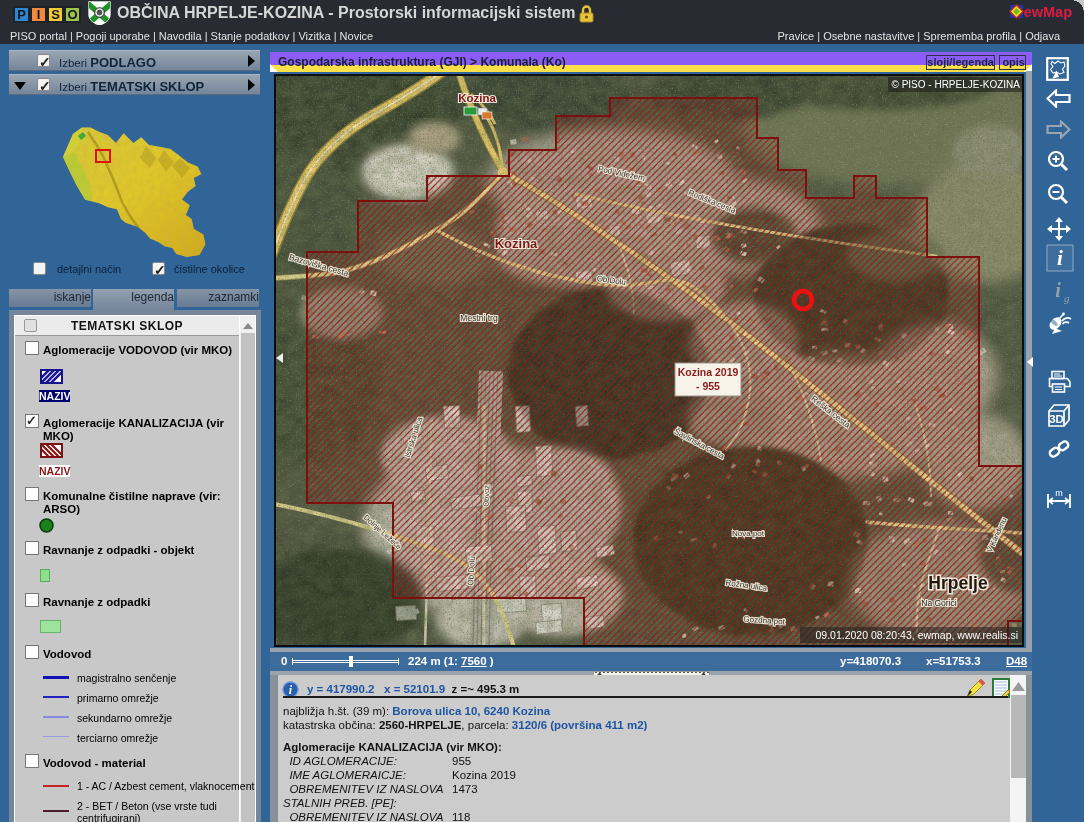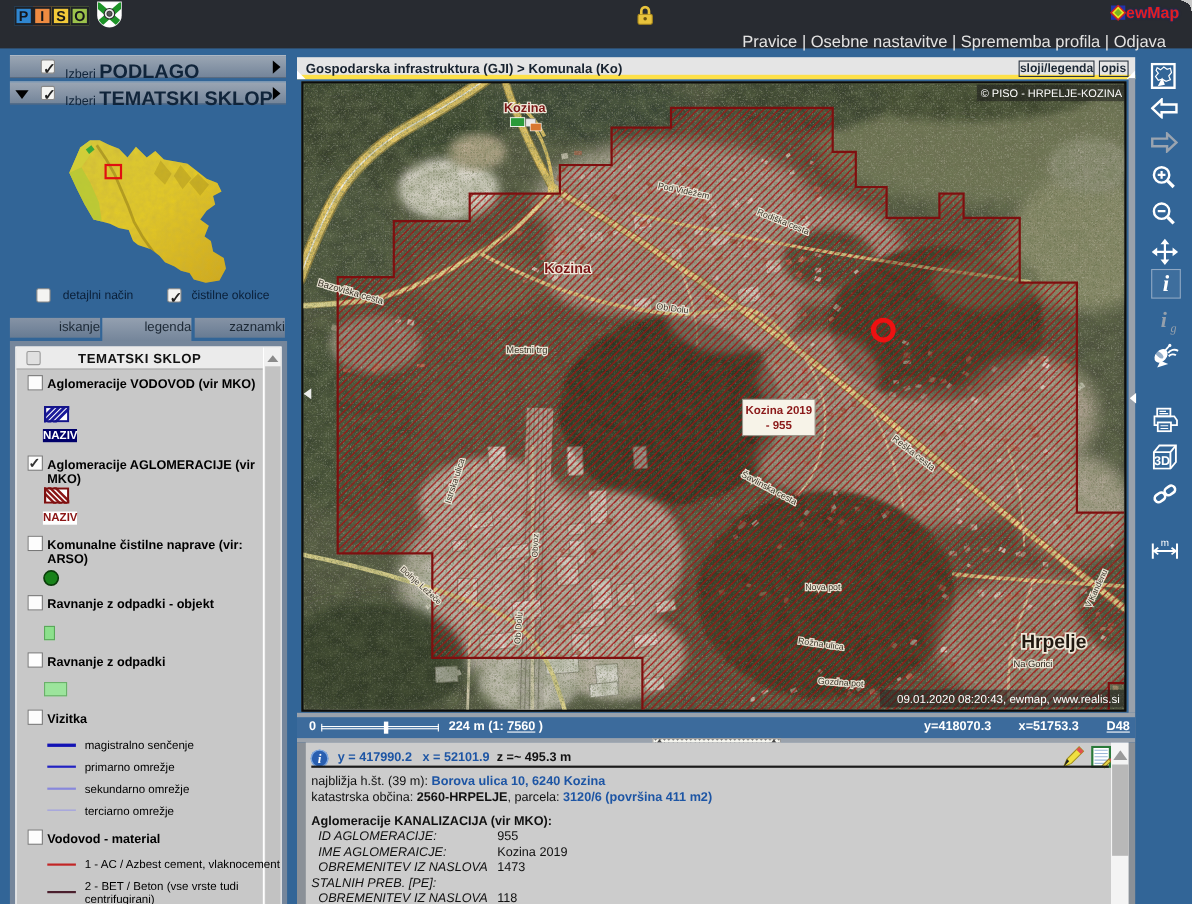--- a/index.html
+++ b/index.html
@@ -1,44 +1,44 @@
 <!DOCTYPE html>
 <html><head><meta charset="utf-8"><style>
 *{margin:0;padding:0;box-sizing:border-box}
 html,body{width:1084px;height:822px;overflow:hidden;background:#326597;font-family:"Liberation Sans",sans-serif}
 #hdr{position:absolute;left:0;top:0;width:1084px;height:44px;background:#282b31}
 .tile{position:absolute;top:6px;width:17px;height:17px;border:2px solid #1e2126;text-align:center;font-weight:bold;font-size:13px;line-height:13px;color:#14161a}
 #ttl{position:absolute;left:117px;top:4px;color:#d6d6d6;font-size:16px;font-weight:bold;letter-spacing:0px}
 #mnuL{position:absolute;left:10px;top:30px;color:#e3e3e3;font-size:11px}
-#mnuR{position:absolute;right:24px;top:30px;color:#e3e3e3;font-size:15px}
+#mnuR{position:absolute;right:24px;top:30px;color:#e3e3e3;font-size:11px}
 #corner{position:absolute;right:0;top:0;width:10px;height:10px;background:radial-gradient(circle at 0 10px,transparent 9px,#c8c8c8 9px)}
 #sidebar{position:absolute;left:0;top:44px;width:268px;height:778px}
 .sbar{position:absolute;left:9px;width:251px;height:21px;background:linear-gradient(#9aa5b3,#74859a);border-top:1px solid #aeb8c4;border-bottom:1px solid #5a6b80;color:#10243a;font-size:11.5px}
 .sbar .izb{position:absolute;left:50px;top:4px}
-.sbar b{font-size:18px}
+.sbar b{font-size:13px}
 .cb{position:absolute;width:13px;height:13px;background:#f4f4f2;border:1px solid #888;border-radius:2px}
 .arr{position:absolute;right:5px;top:4px;width:0;height:0;border-left:7px solid #000;border-top:6px solid transparent;border-bottom:6px solid transparent}
 .tri-d{position:absolute;left:5px;top:7px;width:0;height:0;border-top:8px solid #000;border-left:6px solid transparent;border-right:6px solid transparent}
 .tri-u{position:absolute;left:5px;top:6px;width:0;height:0;border-bottom:8px solid #000;border-left:6px solid transparent;border-right:6px solid transparent}
 .ck{position:absolute;font-size:14px;font-weight:bold;color:#222;line-height:10px}
 #minimap{position:absolute;left:60px;top:80px}
 #cbrow{position:absolute;left:0;top:217px;width:268px;height:16px;color:#0a1f38;font-size:11px}
 .tab{position:absolute;top:245px;height:18px;background:linear-gradient(#8693a5,#677b93);color:#1c2835;font-size:12px;text-align:right;line-height:17px}
 #legend{position:absolute;left:9px;top:266px;width:252px;height:522px;background:#75869b;padding:5px}
 #leginner{position:absolute;left:5px;top:5px;width:242px;height:514px;background:#c8c8c8;border:1px solid #fff}
 #legHead{position:absolute;left:0;top:0;width:224px;height:20px;background:#ebebeb;border-bottom:1px solid #9a9a9a;font-weight:bold;font-size:12px;color:#111;text-align:center;line-height:20px;letter-spacing:0.5px}
 #legscroll{position:absolute;right:0;top:0;width:16px;height:512px;background:#f0f0f0;border-left:1px solid #fff}
 #legthumb{position:absolute;left:1px;top:17px;width:14px;height:495px;background:#c2c2c2}
 .lcb{position:absolute;left:10px;width:14px;height:14px;background:#fdfdfd;border:1px solid #777}
 .llab{position:absolute;left:32px;top:0px;font-size:11.5px;font-weight:bold;width:196px;line-height:13px}
 .lline{position:absolute;left:28px;width:26px}
 .ltext{position:absolute;left:62px;font-size:10.5px;width:175px;line-height:12px}
 #mapsec{position:absolute;left:270px;top:52px;width:762px}
-#mtitle{position:absolute;left:0;top:0;width:762px;height:20px;background:#e5e5e5;border-bottom:4px solid #fde047;color:#16212e;font-size:12px;font-weight:bold}
-.mbtn{position:absolute;top:3px;height:15px;border:1px solid #2a3440;color:#1c2835;font-size:11px;font-weight:bold;text-align:center;line-height:13px}
+#mtitle{position:absolute;left:0;top:0;width:762px;height:20px;background:#8b5cf6;border-bottom:7px solid #fde047;color:#16212e;font-size:12px;font-weight:bold}
+.mbtn{position:absolute;top:3px;height:15px;border:1px solid #2a3440;color:#1c2835;font-size:11px;font-weight:bold;text-align:right;line-height:13px}
 #mapbox{position:absolute;left:4px;top:22px;width:750px;height:573px;background:#4a503e;border:2px solid #0c0c0c}
 #scalerow{position:absolute;left:0;top:596px;width:762px;height:27px;background:#9aa2ac}
 #scaleblue{position:absolute;left:0;top:4px;width:762px;height:19px;background:#3c6b9c;color:#fff;font-size:11.5px;font-weight:bold}
 #infopanel{position:absolute;left:0;top:623px;width:762px;height:147px;background:#8a9097}
 #infoinner{position:absolute;left:8px;top:0px;width:732px;height:147px;background:#cccccc;font-size:11.5px;color:#111}
 #infoscroll{position:absolute;left:740px;top:0px;width:16px;height:147px;background:#f4f4f4}
 .ilink{color:#1d55a4;font-weight:bold}
 .irow{position:absolute;left:5px;white-space:pre}
 
 #toolbar{position:absolute;left:1032px;top:44px;width:52px;height:778px}
@@ -57,32 +57,34 @@
       </defs>
     <path d="M0.3 0.3 H22.7 V13 C22.7 20 16.2 23.5 11.5 24.4 C6.8 23.5 0.3 20 0.3 13 Z" fill="#f2f2f2"></path>
     <g clip-path="url(#shclip)">
         <rect x="1" y="1" width="21" height="23" fill="#fff"></rect>
     <path d="M-2.5 -3 L25 20.5 L21 25 L-6 1 Z" fill="#1d9328"></path>
     <path d="M25.5 -3 L-2 20.5 L2 25 L29 1 Z" fill="#1d9328"></path>
       </g>
     <circle cx="11.5" cy="11.5" r="4.8" fill="#e8e8e8" stroke="#2a2a2a" stroke-width="1"></circle>
     <circle cx="11.5" cy="11.5" r="2.4" fill="#555" stroke="#222" stroke-width="0.6"></circle>
   </svg>
+  <div id="ttl">OBČINA HRPELJE-KOZINA - Prostorski informacijski sistem</div>
   <svg style="position:absolute;left:578px;top:5px" width="17" height="18" viewBox="0 0 17 18">
     <rect x="2" y="8" width="13" height="9" rx="1.5" fill="#e8c33c" stroke="#a8871c"></rect>
     <path d="M5 8 V5 a3.5 3.5 0 0 1 7 0 V8" fill="none" stroke="#e8c33c" stroke-width="2.4"></path>
     <circle cx="8.5" cy="12" r="1.6" fill="#6b5310"></circle>
   </svg>
   <div style="position:absolute;right:12px;top:4px;font-size:14.5px;font-weight:bold;color:#e31e1e;text-shadow:0 0 1px #1a2f8a,0 0 2px #1a2f8a">ewMap</div>
   <svg style="position:absolute;right:60px;top:4px" width="15" height="15" viewBox="0 0 15 15">
     <rect x="1" y="1" width="13" height="13" fill="#2233aa"></rect>
     <path d="M7.5 0 L15 7.5 L7.5 15 L0 7.5 Z" fill="#cc2222"></path>
     <path d="M7.5 2 L13 7.5 L7.5 13 L2 7.5 Z" fill="#e8e820"></path>
     <path d="M7.5 4 L11 7.5 L7.5 11 L4 7.5 Z" fill="#7ab520"></path>
   </svg>
+  <div id="mnuL">PISO portal | Pogoji uporabe | Navodila | Stanje podatkov | Vizitka | Novice</div>
   <div id="mnuR">Pravice | Osebne nastavitve | Sprememba profila | Odjava</div>
   <div id="corner"></div>
 </div>
 <div id="sidebar">
   <div class="sbar" style="top:6px">
     <span class="cb" style="left:28px;top:3px"></span>
       <span class="ck" style="left:30px;top:6px">✓</span>
     <span class="izb">Izberi <b>PODLAGO</b></span>
       <span class="arr"></span>
   </div>
@@ -141,40 +143,40 @@
       <div class="lcb" style="top:25px"></div>
       <div class="llab" style="position:absolute;left:28px;top:28px">Aglomeracije VODOVOD (vir MKO)</div>
       <svg style="position:absolute;left:25px;top:53px" width="23" height="15">
             <rect x="0" y="0" width="23" height="15" fill="#fff"></rect>
             <path d="M-3 18 L18 -3 M2 18 L23 -3 M7 18 L28 -3 M-8 18 L13 -3" stroke="#1a1a9a" stroke-width="2.6"></path>
             <rect x="1" y="1" width="21" height="13" fill="none" stroke="#14148a" stroke-width="2"></rect>
           </svg>
       <div style="position:absolute;left:24px;top:74px;width:31px;height:12px;background:#00006a;color:#fff;font-size:10.5px;font-weight:bold;text-align:center;line-height:12px">NAZIV</div>
       <div class="lcb" style="top:98px"></div>
           <div style="position:absolute;left:11px;top:97px;font-size:13px;font-weight:bold;color:#333">✓</div>
-      <div class="llab" style="position:absolute;left:28px;top:101px">Aglomeracije AGLOMERACIJE (vir MKO)</div>
+      <div class="llab" style="position:absolute;left:28px;top:101px">Aglomeracije KANALIZACIJA (vir MKO)</div>
       <svg style="position:absolute;left:25px;top:127px" width="23" height="15">
             <rect x="0" y="0" width="23" height="15" fill="#fff"></rect>
             <path d="M-3 -3 L18 18 M2 -3 L23 18 M7 -3 L28 18 M-8 -3 L13 18" stroke="#8b1616" stroke-width="2.2"></path>
             <rect x="1" y="1" width="21" height="13" fill="none" stroke="#7c1010" stroke-width="2"></rect>
           </svg>
       <div style="position:absolute;left:24px;top:149px;width:31px;height:12px;background:#fff;color:#8b1616;font-size:10.5px;font-weight:bold;text-align:center;line-height:12px">NAZIV</div>
       <div class="lcb" style="top:171px"></div>
       <div class="llab" style="position:absolute;left:28px;top:174px">Komunalne čistilne naprave (vir: ARSO)</div>
       <svg style="position:absolute;left:24px;top:202px" width="15" height="15">
             <circle cx="7.5" cy="7.5" r="6.5" fill="#18831a" stroke="#0a3d0a" stroke-width="1.5"></circle>
           </svg>
       <div class="lcb" style="top:225px"></div>
       <div class="llab" style="position:absolute;left:28px;top:228px">Ravnanje z odpadki - objekt</div>
       <div style="position:absolute;left:25px;top:253px;width:10px;height:13px;background:#8ce08c;border:1px solid #5aa85a"></div>
       <div class="lcb" style="top:277px"></div>
       <div class="llab" style="position:absolute;left:28px;top:280px">Ravnanje z odpadki</div>
       <div style="position:absolute;left:25px;top:304px;width:21px;height:13px;background:#9ce49c;border:1px solid #6ab06a"></div>
       <div class="lcb" style="top:329px"></div>
-      <div class="llab" style="position:absolute;left:28px;top:332px">Vizitka</div>
+      <div class="llab" style="position:absolute;left:28px;top:332px">Vodovod</div>
       <div class="lline" style="top:360px;border-top:3px solid #1212b4"></div>
           <div class="ltext" style="top:356px">magistralno senčenje</div>
       <div class="lline" style="top:380px;border-top:2.5px solid #2222c2"></div>
           <div class="ltext" style="top:376px">primarno omrežje</div>
       <div class="lline" style="top:400px;border-top:2px solid #8888dc"></div>
           <div class="ltext" style="top:396px">sekundarno omrežje</div>
       <div class="lline" style="top:420px;border-top:1.5px solid #9a9ae4"></div>
           <div class="ltext" style="top:416px">terciarno omrežje</div>
       <div class="lcb" style="top:438px"></div>
       <div class="llab" style="position:absolute;left:28px;top:441px">Vodovod - material</div>

